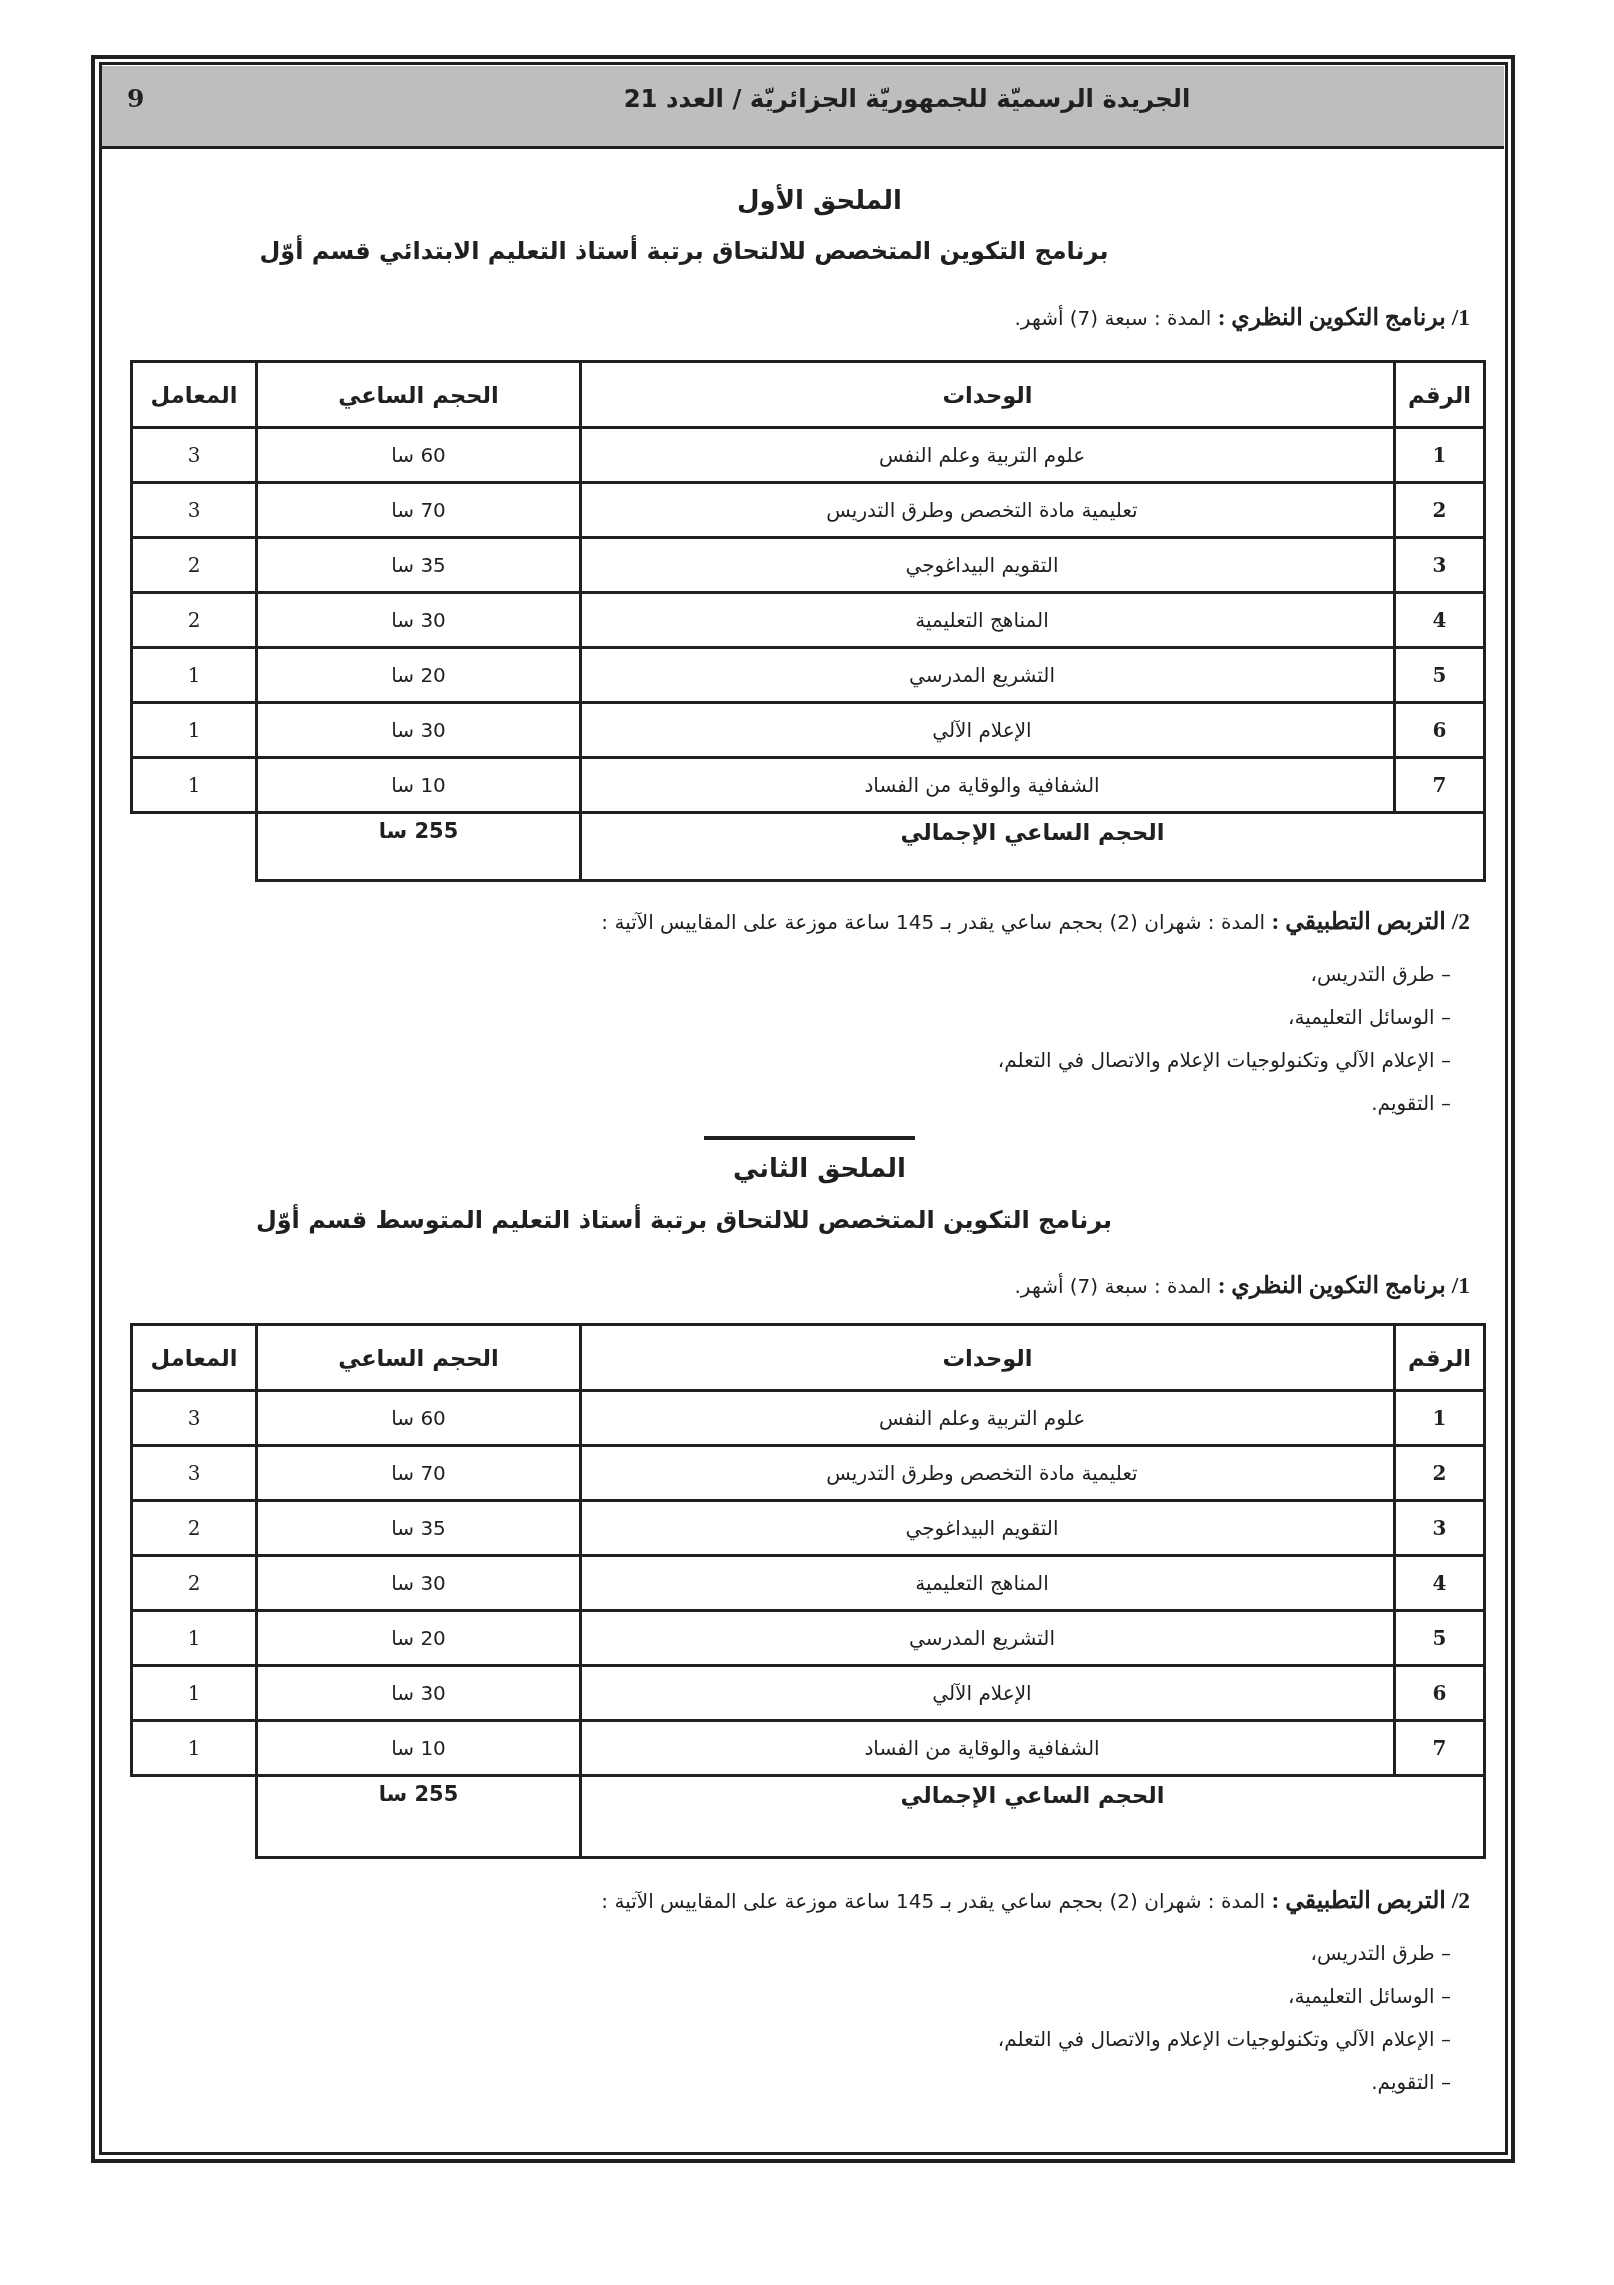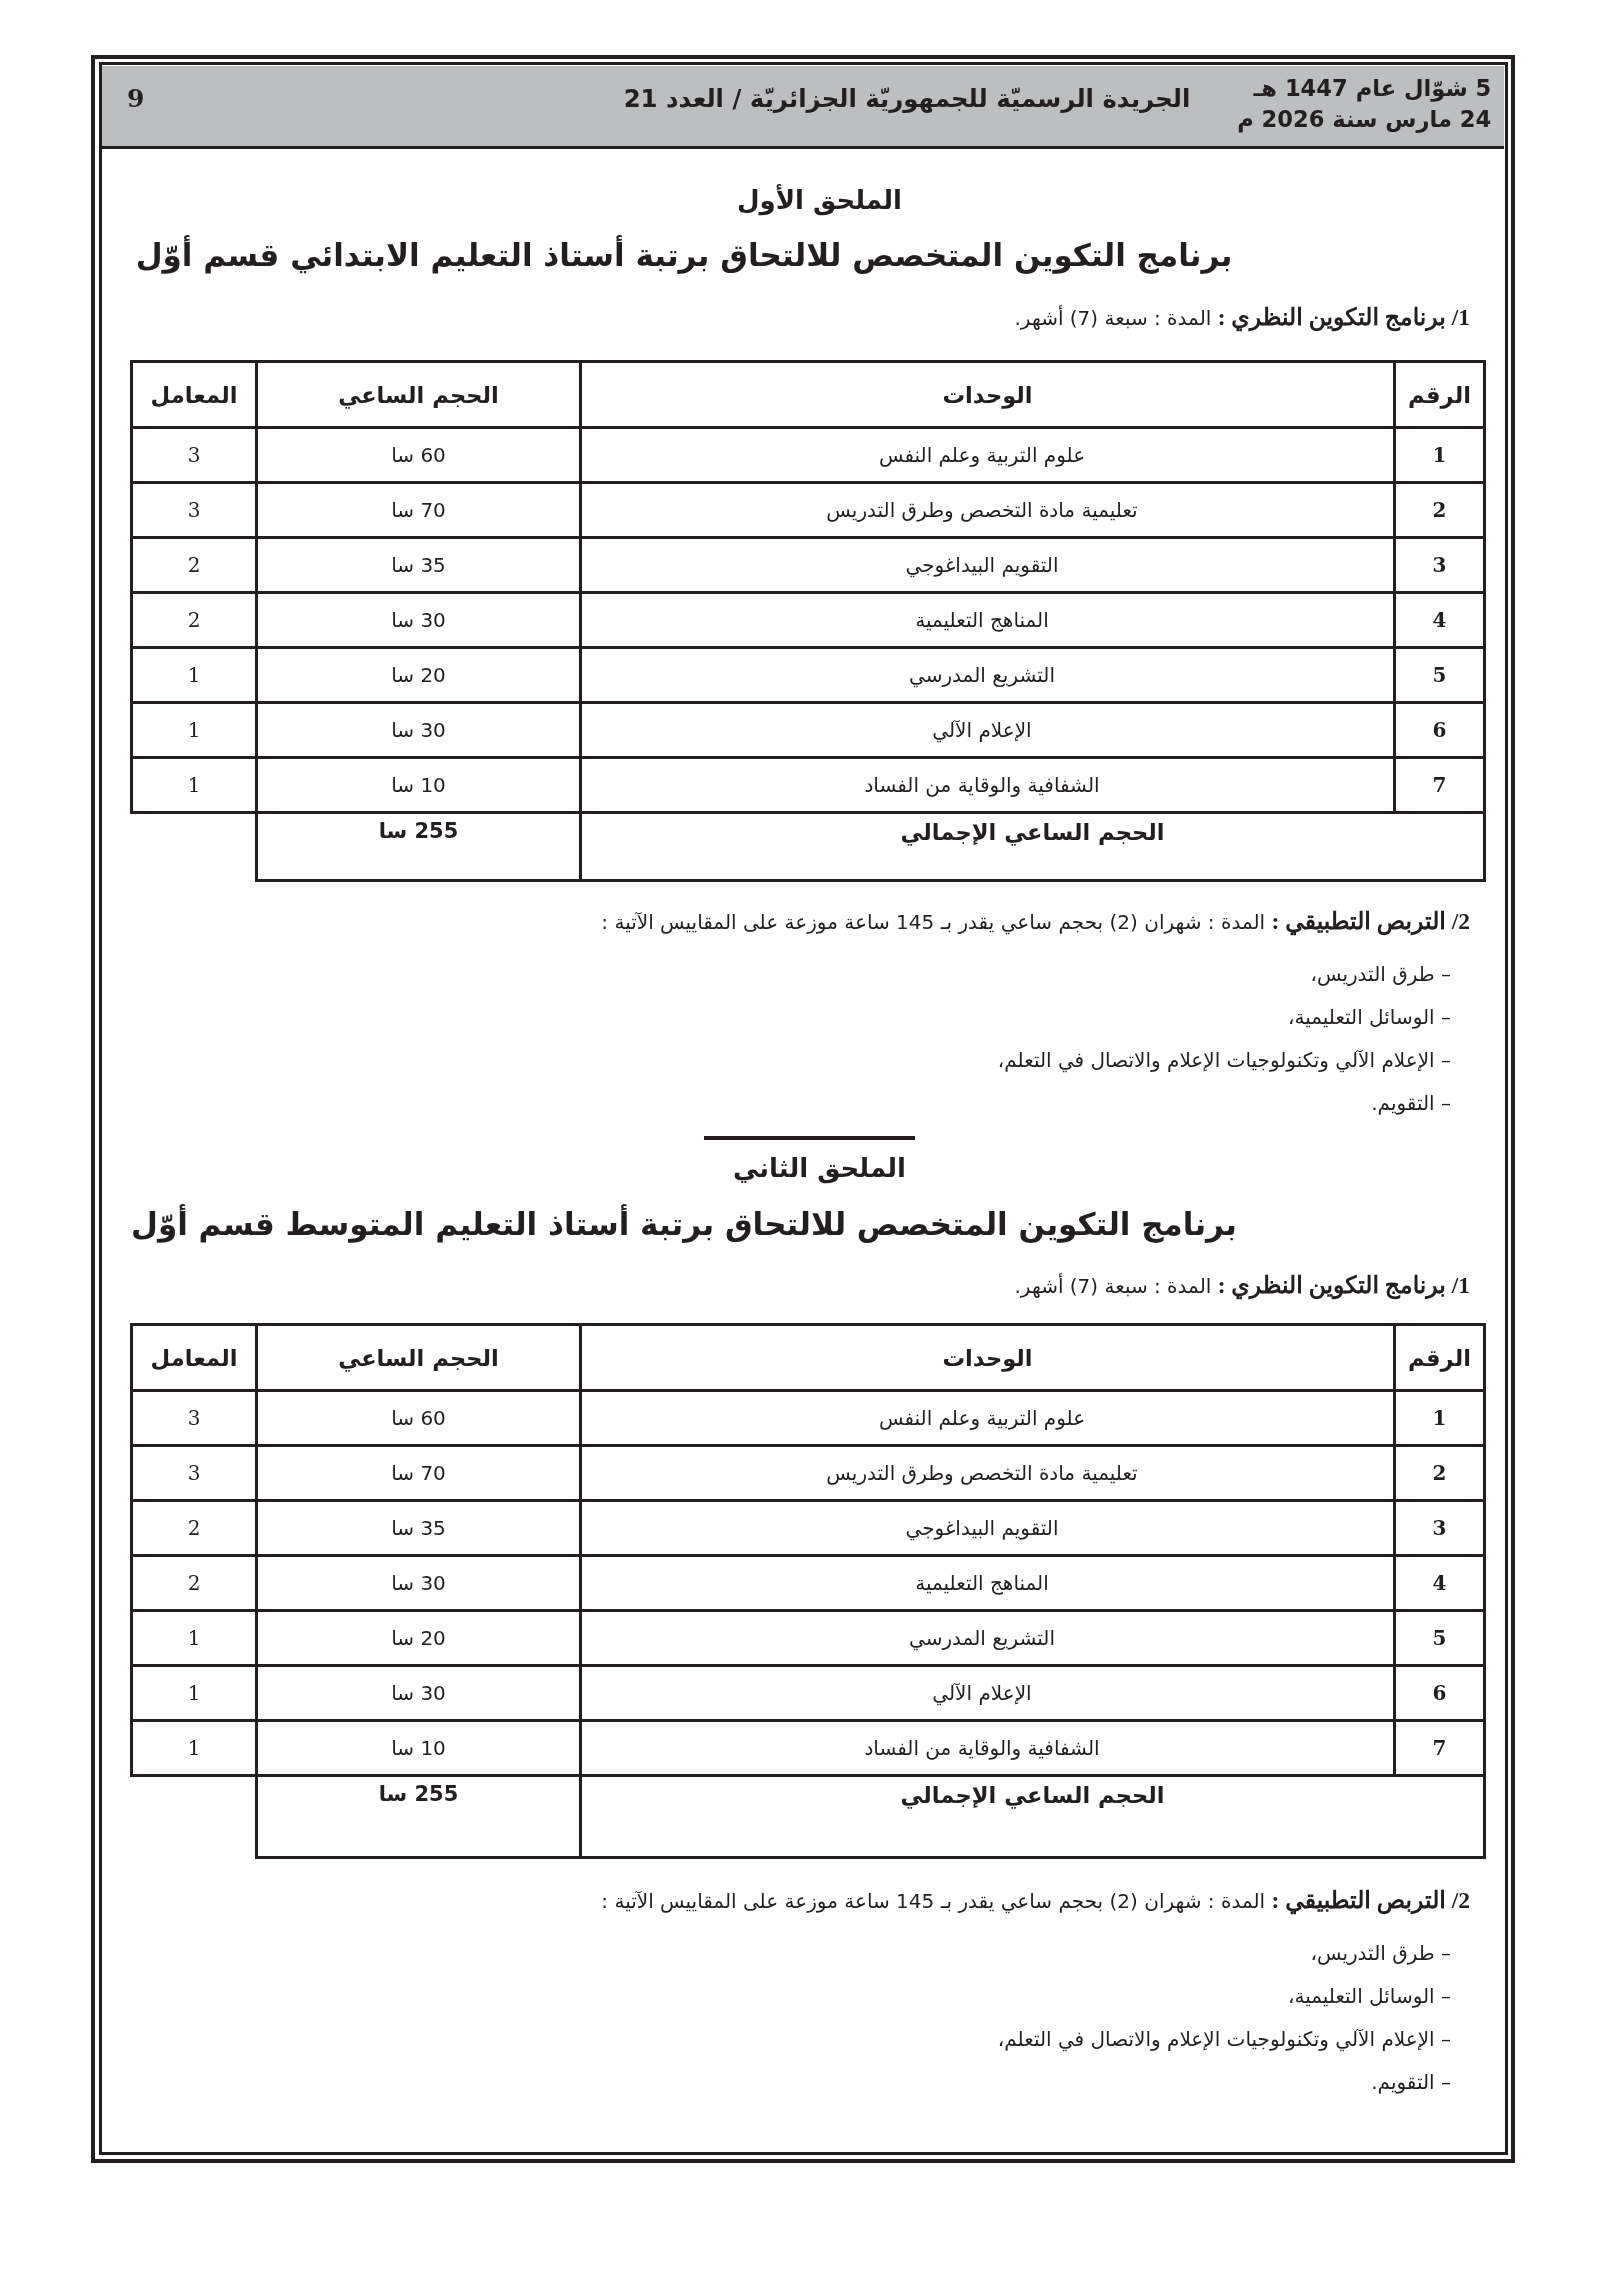--- a/index.html
+++ b/index.html
@@ -5,21 +5,21 @@
   html, body { margin:0; padding:0; background:#ffffff; }
   body { width:1615px; height:2285px; position:relative; font-family:"DejaVu Sans", sans-serif; color:#231f20; }
   .frame-outer { position:absolute; left:91px; top:55px; width:1424px; height:2108px; border:4.5px solid #231f20; box-sizing:border-box; }
   .frame-inner { position:absolute; left:99px; top:62px; width:1409px; height:2093px; border:3.6px solid #231f20; box-sizing:border-box; }
   .header-band { position:absolute; left:102px; top:66px; width:1402px; height:83px; background:#bdbec0; border-bottom:3.6px solid #231f20; box-sizing:border-box; }
   .hdr-date { position:absolute; right:12.7px; top:7.2px; text-align:right; font-family:"DejaVu Sans", sans-serif; font-weight:bold; font-size:22.6px; line-height:31px; direction:rtl; }
   .hdr-title { position:absolute; left:0; right:0; top:18px; text-align:center; font-weight:bold; font-size:24.4px; direction:rtl; padding-left:208px; }
   .hdr-page { position:absolute; left:25px; top:18px; font-family:"DejaVu Serif", serif; font-weight:bold; font-size:25px; }
 
   .annex-title { position:absolute; left:12px; width:1615px; text-align:center; font-weight:bold; font-size:26px; direction:rtl; }
-  .annex-subtitle { position:absolute; left:0; width:1332px; text-align:center; font-weight:bold; font-size:31px; direction:rtl; padding-left:36px; box-sizing:border-box;}
+  .annex-subtitle { position:absolute; left:0; width:1332px; text-align:center; font-weight:bold; font-size:24px; direction:rtl; padding-left:36px; box-sizing:border-box;}
   .section-line { position:absolute; right:145px; direction:rtl; font-size:20px; white-space:nowrap; }
   .section-line .strong { font-weight:bold; font-size:23.5px;font-family:Liberation Serif, serif; }
 
   table.units { position:absolute; left:130px; width:1353px; border-collapse:collapse; direction:rtl; table-layout:fixed; }
   table.units th, table.units td { border:3.6px solid #231f20; padding:0; font-size:20px; }
   table.units th { height:63px; font-weight:bold; font-size:22.6px; text-align:center; }
   table.units td { height:52px; }
   td.c-num { text-align:center; font-family:"DejaVu Serif", serif; font-weight:bold; font-size:21px; }
   td.c-unit { text-align:center; padding-right:11px !important; }
   td.c-hours { text-align:center; }
@@ -32,24 +32,20 @@
   .bullets li::before { content:"– "; }
   .separator { position:absolute; left:704px; width:211px; height:3.6px; background:#231f20; }
 </style>
 </head>
 <body>
 
 <div class="frame-outer"></div>
 <div class="frame-inner"></div>
 
 <div class="header-band">
-  <div class="hdr-date">
-    <div>5 شوّال عام 1447 هـ</div>
-    <div>24 مارس سنة 2026 م</div>
-  </div>
   <div class="hdr-title">الجريدة الرسميّة للجمهوريّة الجزائريّة / العدد 21</div>
   <div class="hdr-page">9</div>
 </div>
 
 <div class="annex-title" style="top:185px;">الملحق الأول</div>
 <div class="annex-subtitle" style="top:237px;">برنامج التكوين المتخصص للالتحاق برتبة أستاذ التعليم الابتدائي قسم أوّل</div>
 <div class="section-line" style="top:303px;">
   <span class="strong">1/ برنامج التكوين النظري :</span><span> المدة : سبعة (7) أشهر.</span>
 </div>
 

